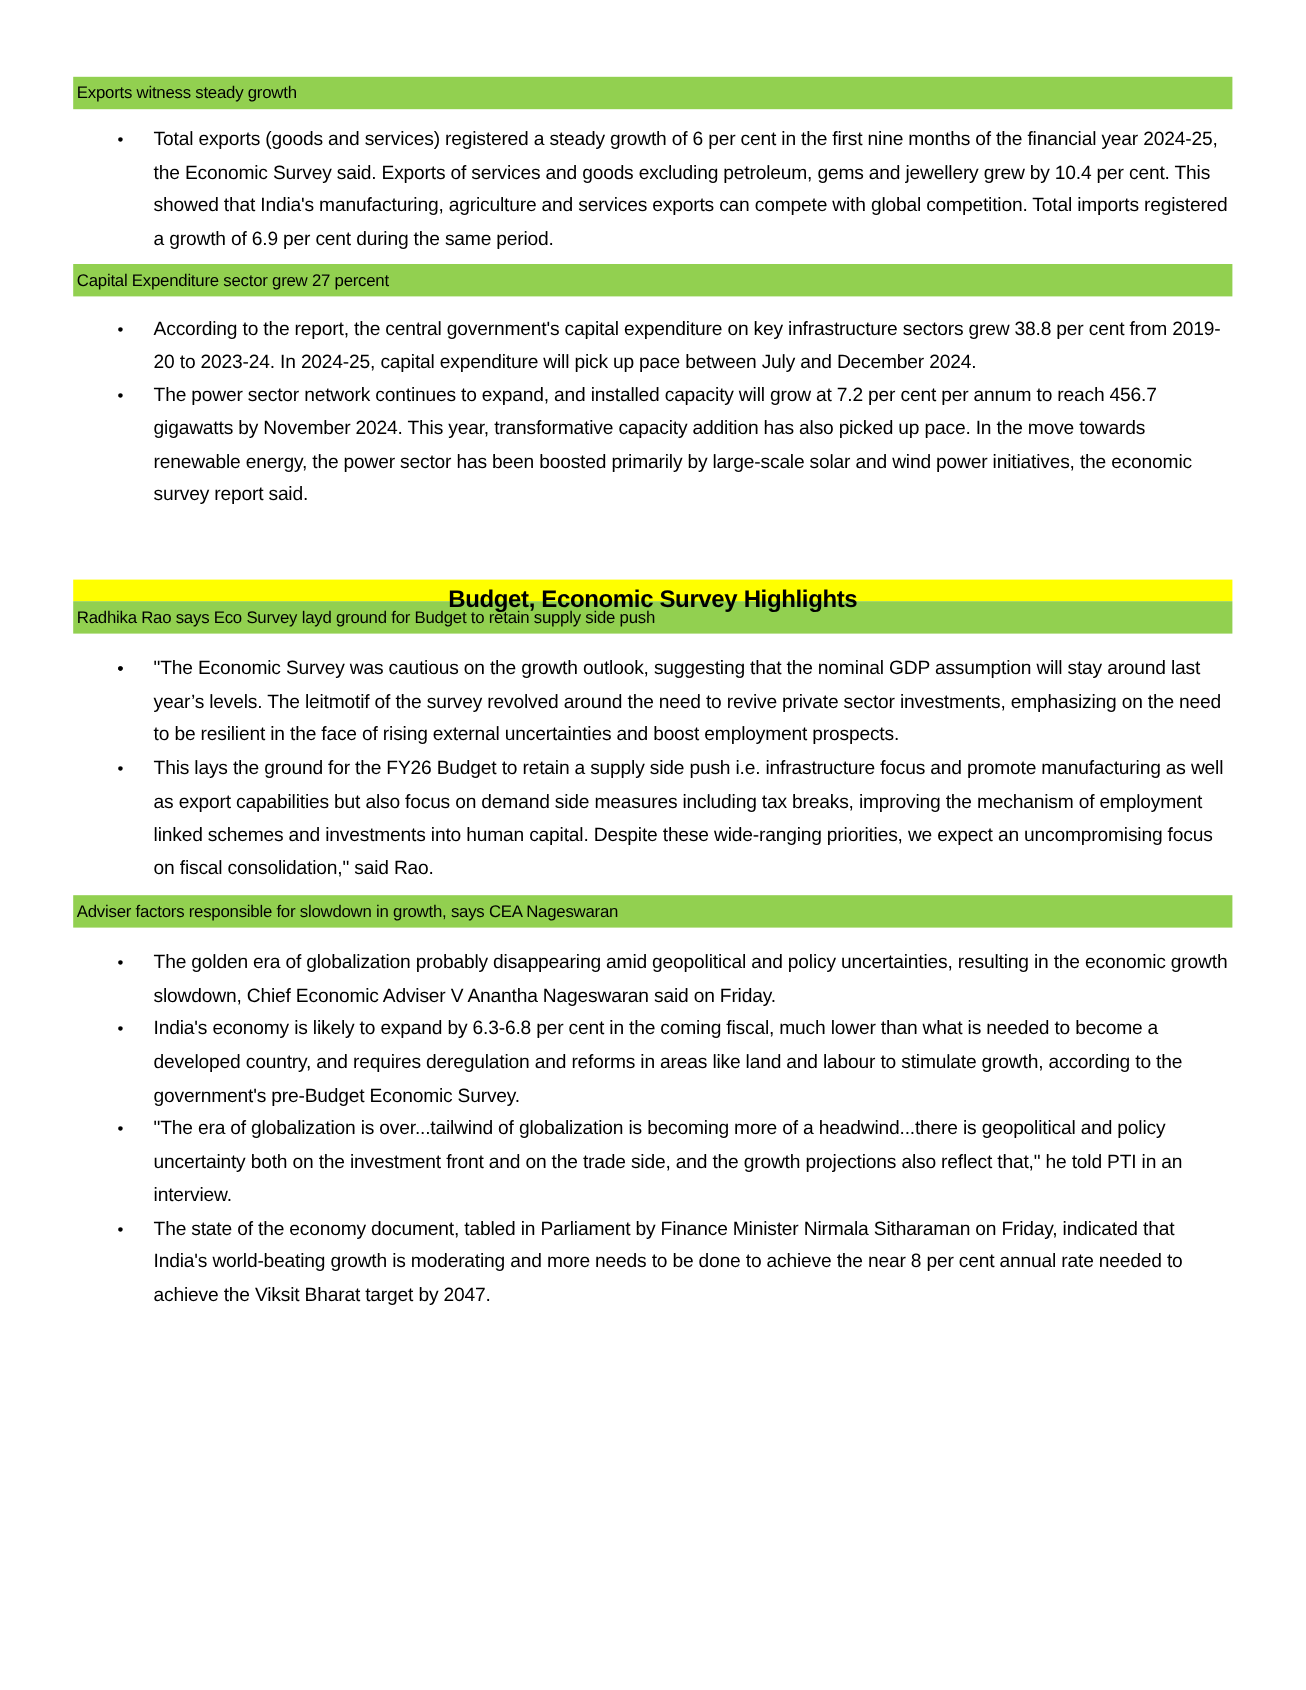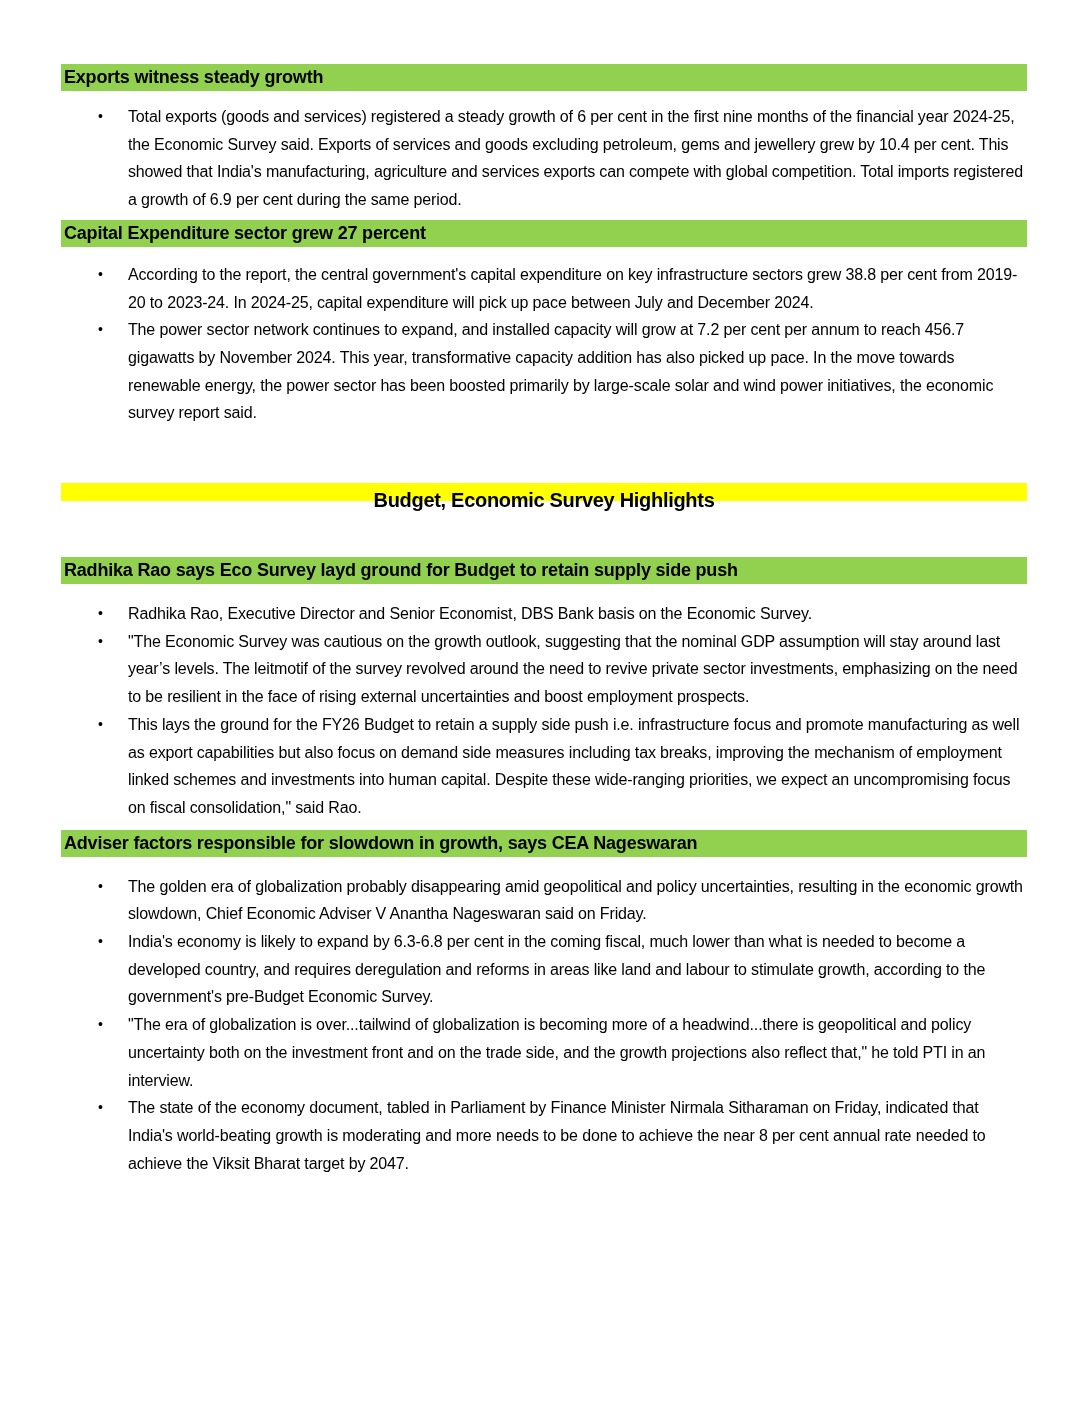--- a/index.html
+++ b/index.html
@@ -16,22 +16,22 @@
       overflow: hidden;
     }
     .page {
       position: absolute;
       left: 61px;
       top: 64px;
       width: 966px;
     }
     .section-header {
       background: #92d050;
-      font-weight: bold;
-      font-size: 18px;
+      font-weight: normal;
+      font-size: 14px;
       line-height: 27px;
       height: 27px;
       padding-left: 3px;
       letter-spacing: -0.2px;
       white-space: nowrap;
     }
     .bullets {
       list-style: none;
       margin: 0;
       padding: 0;
@@ -85,26 +85,25 @@
       </li>
       <li>
         <span class="bullet">•</span>
         <span>The power sector network continues to expand, and installed capacity will grow at 7.2 per cent per annum to reach 456.7 gigawatts by November 2024. This year, transformative capacity addition has also picked up pace. In the move towards renewable energy, the power sector has been boosted primarily by large-scale solar and wind power initiatives, the economic survey report said.</span>
       </li>
     </ul>
   </div>
 
   <div class="banner" style="margin-top: 56px; background: rgb(255, 255, 0);">Budget, Economic Survey Highlights</div>
 
-  <div style="margin-top:56px;">
+  <div style="">
     <div class="section-header" style="background: rgb(146, 208, 80);">Radhika Rao says Eco Survey layd ground for Budget to retain supply side push</div>
     <ul class="bullets" style="margin-top:16px;">
       <li>
         <span class="bullet">•</span>
-        <span>Radhika Rao, Executive Director and Senior Economist, DBS Bank basis on the Economic Survey.</span>
       </li>
       <li>
         <span class="bullet">•</span>
         <span>"The Economic Survey was cautious on the growth outlook, suggesting that the nominal GDP assumption will stay around last year’s levels. The leitmotif of the survey revolved around the need to revive private sector investments, emphasizing on the need to be resilient in the face of rising external uncertainties and boost employment prospects.</span>
       </li>
       <li>
         <span class="bullet">•</span>
         <span>This lays the ground for the FY26 Budget to retain a supply side push i.e. infrastructure focus and promote manufacturing as well as export capabilities but also focus on demand side measures including tax breaks, improving the mechanism of employment linked schemes and investments into human capital. Despite these wide-ranging priorities, we expect an uncompromising focus on fiscal consolidation," said Rao.</span>
       </li>
     </ul>

